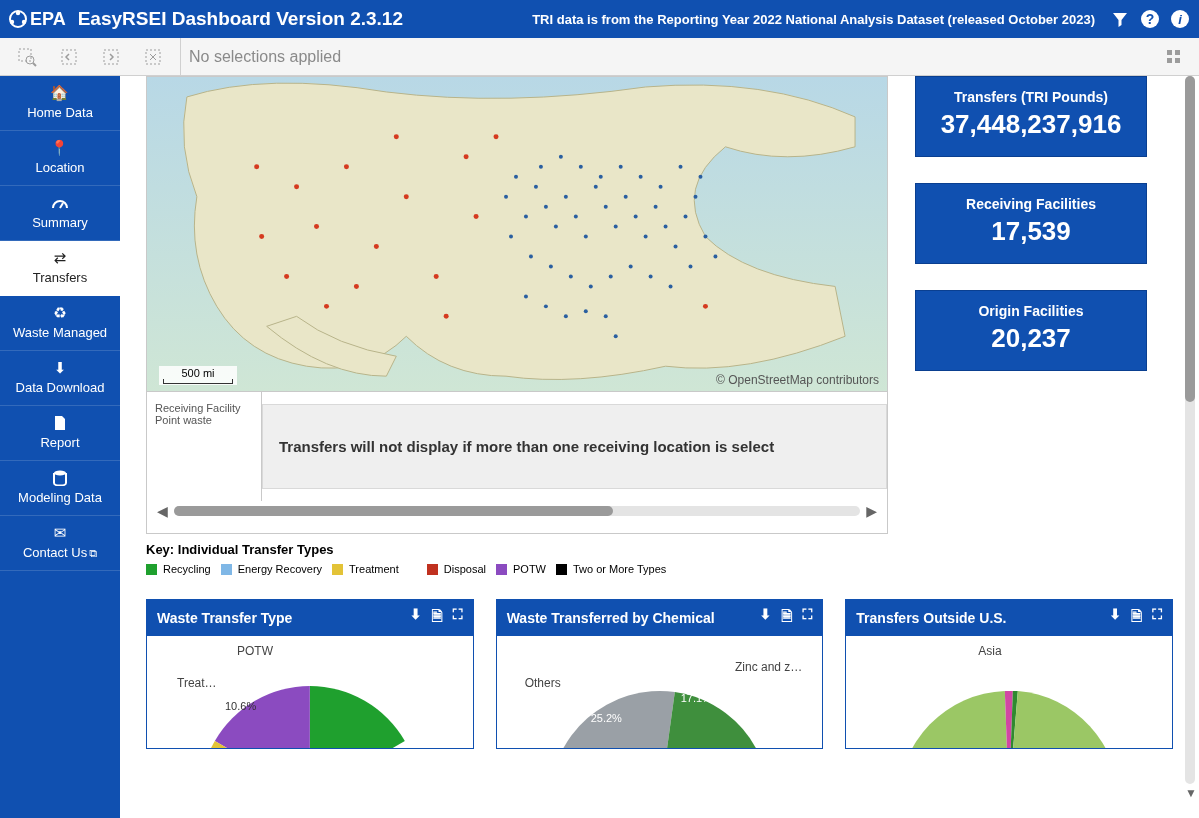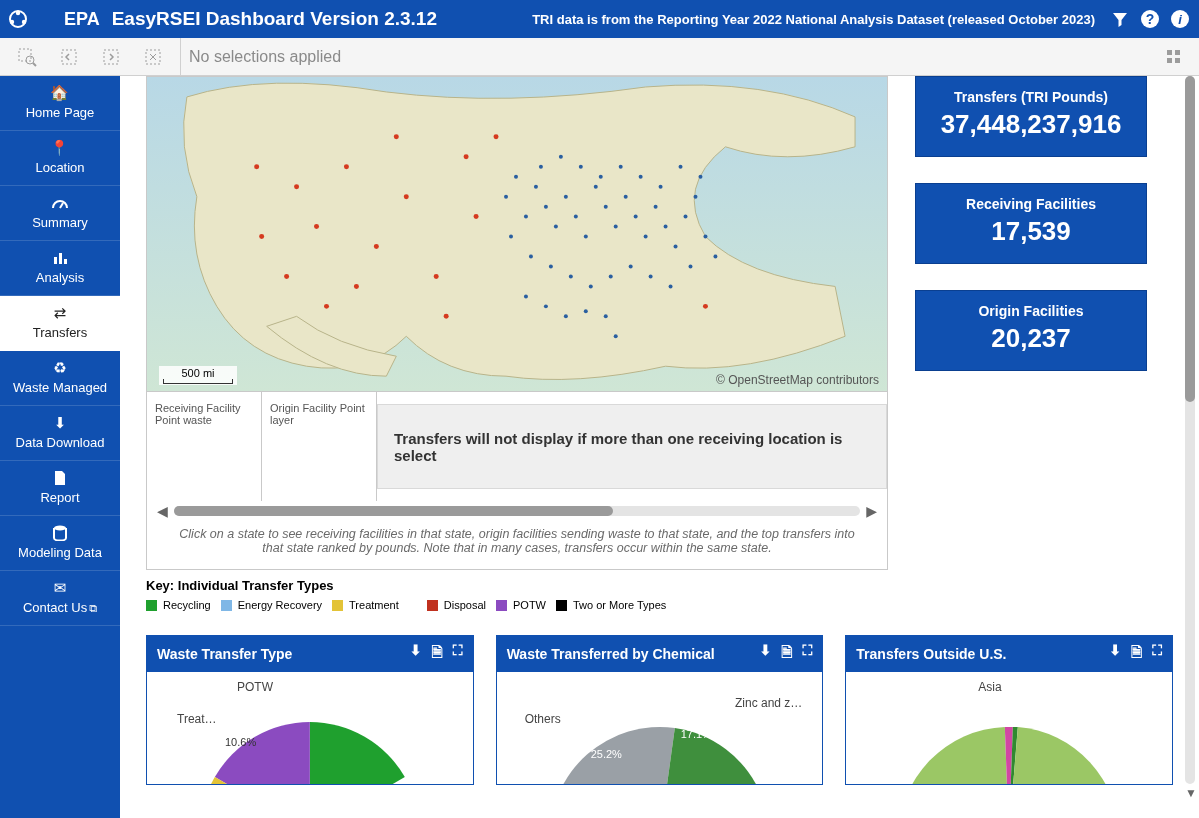--- a/index.html
+++ b/index.html
@@ -1,18 +1,18 @@
 <!DOCTYPE html>
 <html><head>
 <meta charset="utf-8">
 <style>
   * { box-sizing: border-box; margin: 0; padding: 0; }
   body { font-family: "Segoe UI", Arial, sans-serif; background: #fff; overflow: hidden; width: 1199px; height: 818px; position: relative; }
   .topbar { background: #1050b0; color: #fff; height: 38px; display: flex; align-items: center; padding: 0 8px; }
-  .epa-logo { display: flex; align-items: center; font-weight: bold; font-size: 18px; margin-right: 12px; gap: 34px; }
+  .epa-logo { display: flex; align-items: center; font-weight: bold; font-size: 18px; margin-right: 12px; }
   .epa-logo svg { margin-right: 2px; }
   .app-title { font-size: 19px; font-weight: 600; }
   .top-note { margin-left: auto; font-size: 13px; font-weight: 600; }
   .top-icons { display: flex; gap: 8px; margin-left: 14px; }
   .top-icon { width: 22px; height: 22px; display: flex; align-items: center; justify-content: center; cursor: pointer; }
   .selection-bar { height: 38px; background: #f5f5f5; border-bottom: 1px solid #d0d0d0; display: flex; align-items: center; }
   .sel-tools { width: 180px; display: flex; gap: 22px; justify-content: center; align-items: center; }
   .sel-tool { width: 20px; height: 20px; cursor: pointer; opacity: .55; }
   .sel-text { color: #8a8a8a; font-size: 16px; padding-left: 8px; flex: 1; border-left: 1px solid #d0d0d0; height: 100%; display: flex; align-items: center; }
   .grid-icon { width: 30px; height: 30px; margin-right: 10px; display:flex; align-items:center; justify-content:center; cursor:pointer; opacity:.55;}
@@ -124,44 +124,34 @@
         <rect x="1" y="9" width="5" height="5" fill="#555"></rect>
         <rect x="9" y="9" width="5" height="5" fill="#555"></rect>
       </svg>
     </div>
 </div>
 
 <div class="main">
   <div class="sidebar">
     <div class="side-item">
         <div class="si-icon">🏠</div>
-        <div>Home Page</div>
+        <div>Home Data</div>
       </div>
     <div class="side-item">
         <div class="si-icon">📍</div>
         <div>Location</div>
       </div>
     <div class="side-item">
         <div class="si-icon">
           <svg width="18" height="14">
             <path d="M2 12a7 7 0 0114 0" fill="none" stroke="#fff" stroke-width="2"></path>
             <line x1="9" y1="12" x2="12" y2="7" stroke="#fff" stroke-width="2"></line>
           </svg>
         </div>
         <div>Summary</div>
-      </div>
-    <div class="side-item">
-        <div class="si-icon">
-          <svg width="16" height="14">
-            <rect x="2" y="6" width="3" height="7" fill="#fff"></rect>
-            <rect x="7" y="2" width="3" height="11" fill="#fff"></rect>
-            <rect x="12" y="8" width="3" height="5" fill="#fff"></rect>
-          </svg>
-        </div>
-        <div>Analysis</div>
       </div>
     <div class="side-item active">
         <div class="si-icon">⇄</div>
         <div>Transfers</div>
       </div>
     <div class="side-item">
         <div class="si-icon">♻</div>
         <div>Waste Managed</div>
       </div>
     <div class="side-item">
@@ -272,31 +262,29 @@
                 </g>
               </svg>
               <div class="map-scale">
                 <div class="lbl">500 mi</div>
                 <div class="bar"></div>
               </div>
               <div class="osm">© OpenStreetMap contributors</div>
             </div>
             <div class="legend-row">
               <div class="legend-box">Receiving Facility Point waste</div>
-              <div class="legend-box">Origin Facility Point layer</div>
               <div class="info-strip">Transfers will not display if more than one receiving location is select</div>
             </div>
             <div class="hscroll">
               <span class="arrow">◀</span>
               <div class="track">
                   <div class="thumb"></div>
                 </div>
               <span class="arrow">▶</span>
             </div>
-            <div class="map-caption">Click on a state to see receiving facilities in that state, origin facilities sending waste to that state, and the top transfers into that state ranked by pounds. Note that in many cases, transfers occur within the same state.</div>
           </div>
         </div>
 
         <div class="kpi-col">
           <div class="kpi">
             <div class="k-title">Transfers (TRI Pounds)</div>
             <div class="k-val">37,448,237,916</div>
           </div>
           <div class="kpi">
             <div class="k-title">Receiving Facilities</div>

